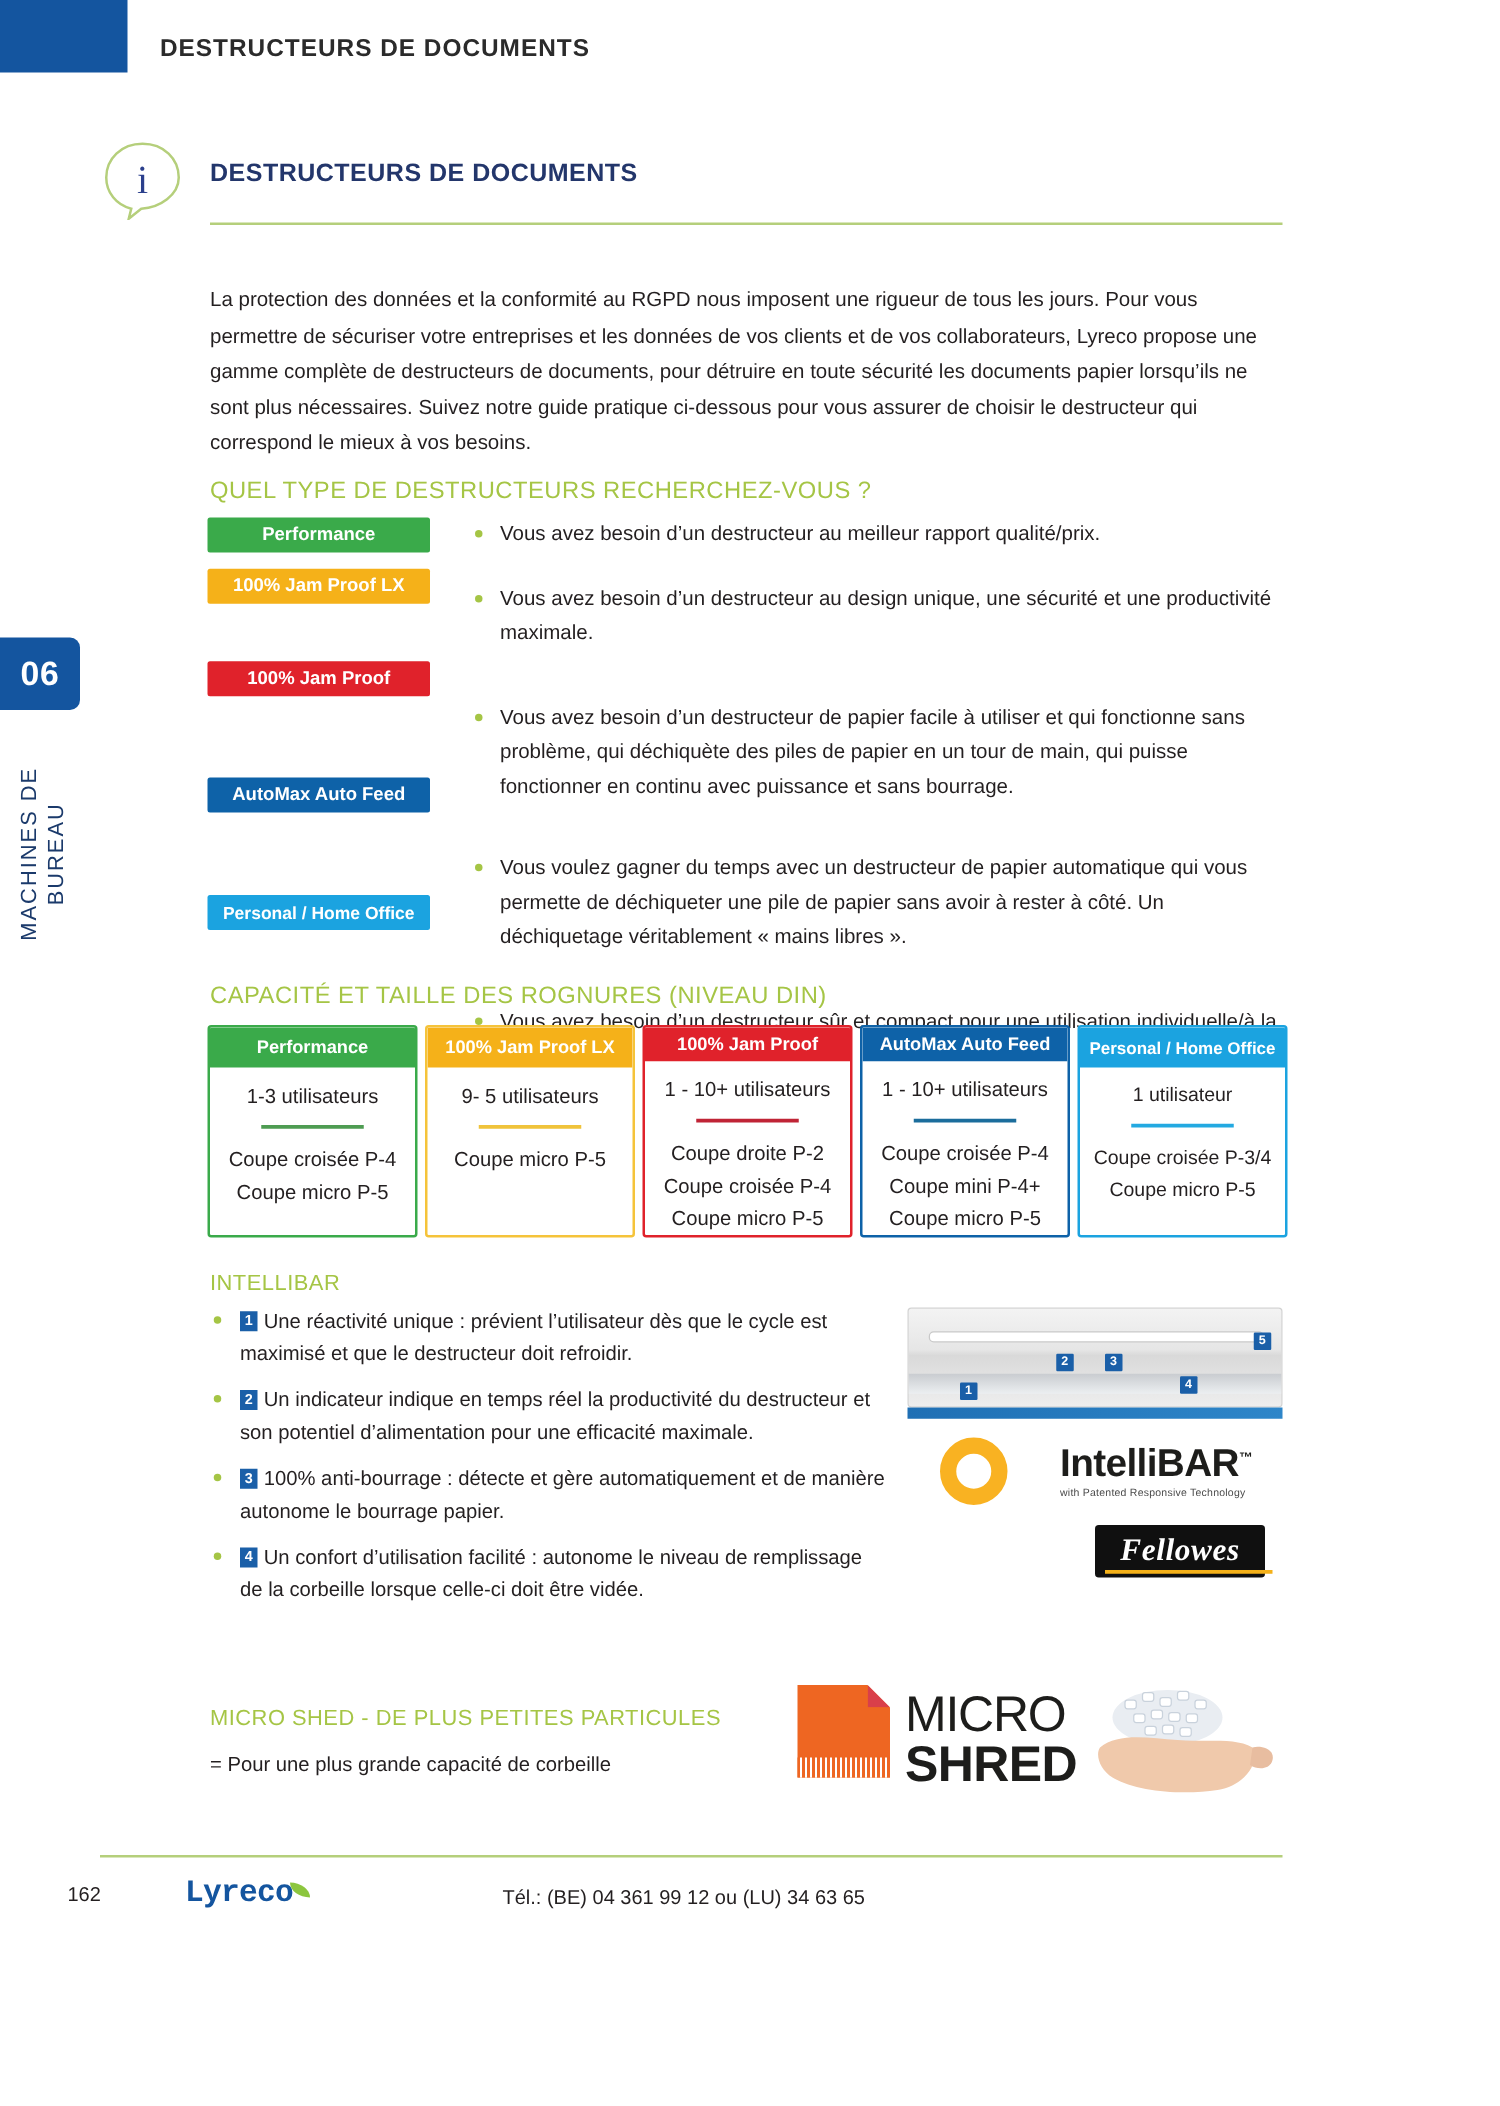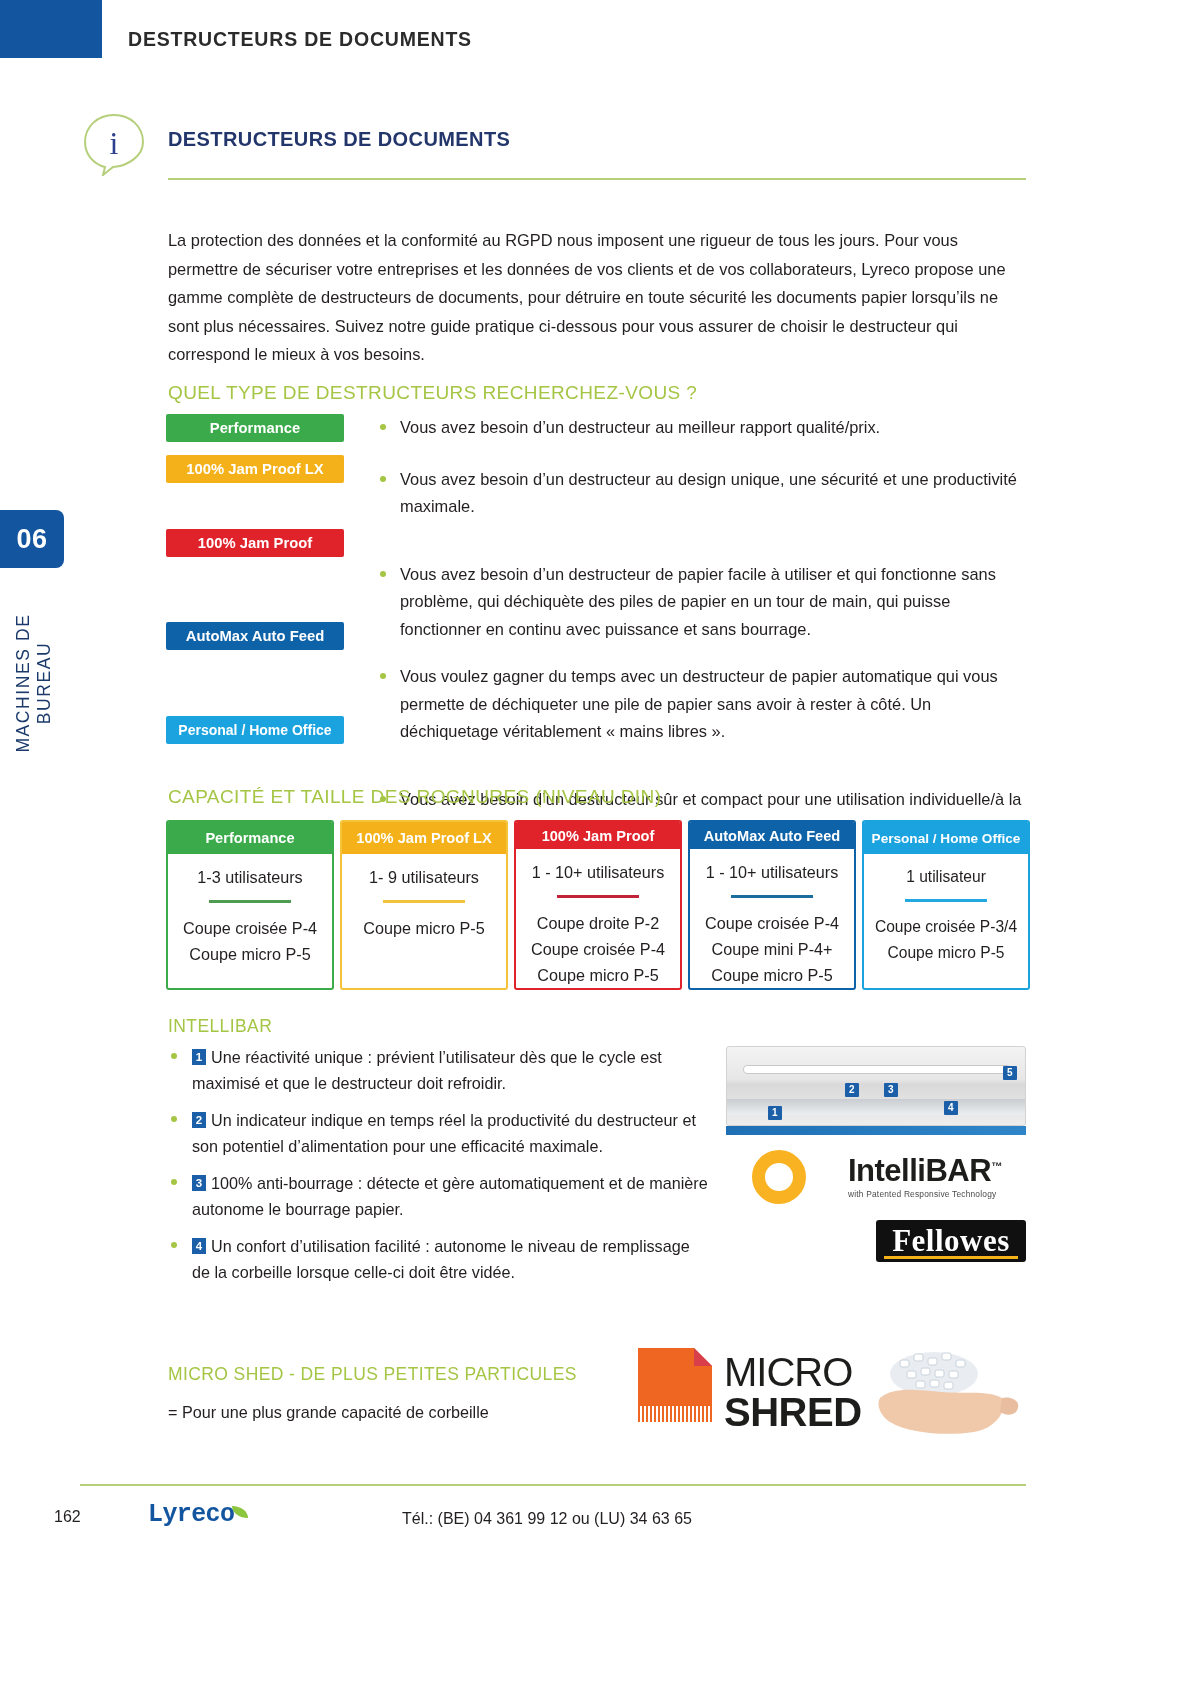--- a/index.html
+++ b/index.html
@@ -93,21 +93,21 @@
   .blist { position: absolute; left: 378px; top: 414px; width: 648px; }
   .blist-item { position: relative; padding-left: 22px; color:#231f20;
                 font-size: 16.4px; line-height: 27.5px; }
   .blist-item .dot {
     position: absolute; left: 2px; top: 10px;
     width: 6px; height: 6px; border-radius: 50%; background: #a5c545;
   }
   .bi-1 { margin-top: 0px; }
   .bi-2 { margin-top: 24px; }
   .bi-3 { margin-top: 40px; }
-  .bi-4 { margin-top: 20px; }
+  .bi-4 { margin-top: 38px; }
   .bi-5 { margin-top: 40px; }
 
   
   .cards { position: absolute; left: 166px; top: 820px; display: flex; gap: 6px; }
   .card { width: 168px; border: 2px solid #ccc; border-radius: 3px; overflow: hidden;
           background: #fff; display:flex; flex-direction: column; height: 170px; }
   .card-head {
     height: 32px; display:flex; align-items:center; justify-content:center;
     color:#fff; font-weight: 700; font-size: 14.6px; white-space: nowrap;
   }
@@ -186,25 +186,25 @@
     width: 54px; height: 54px; border-radius: 50%;
     border: 13px solid #f9b222; margin-right: 10px;
   }
   .ib-text { line-height: 1; }
   .ib-main { font-size: 31px; font-weight: 700; color: #1d1d1b; letter-spacing:-0.5px; }
   .ib-tm { font-size: 11px; vertical-align: super; }
   .ib-sub { font-size: 8.4px; color:#4a4a4a; margin-top: 4px; letter-spacing: .2px; }
 
   
   .fellowes {
-    position: absolute; left: 876px; top: 1220px; width: 150px; height: 42px;
+    position: absolute; left: 876px; top: 1220px; width: 136px; height: 42px;
     background: #101010; border-radius: 3px;
     display:flex; align-items:center; justify-content:center;
-    color:#fff; font-family:"Liberation Serif", serif; 
-    font-weight: 700; font-size: 31px; letter-spacing: 0.5px;
+    color:#fff; font-family:"Liberation Serif", serif; font-style: italic;
+    font-weight: 700; font-size: 25px; letter-spacing: 0.5px;
   }
   .fellowes-underline {
     position:absolute; left: 884px; top: 1256px; width: 134px; height: 3px;
     background: #f5b119;
   }
 
   
   .micro-lines { position: absolute; left: 168px; top: 1398px; font-size: 16.2px;
                  line-height: 29px; color:#231f20; }
   .ms-logo-box {
@@ -316,21 +316,21 @@
         <div class="card-sep"></div>
         <div class="card-cuts">
           <div>Coupe croisée P-4</div>
           <div>Coupe micro P-5</div>
         </div>
       </div>
     </div>
     <div class="card c-yellow">
       <div class="card-head">100% Jam Proof LX</div>
       <div class="card-body">
-        <div class="card-users">1- 9 utilisateurs</div>
+        <div class="card-users">9- 5 utilisateurs</div>
         <div class="card-sep"></div>
         <div class="card-cuts">
           <div>Coupe micro P-5</div>
         </div>
       </div>
     </div>
     <div class="card c-red">
       <div class="card-head">100% Jam Proof</div>
       <div class="card-body">
         <div class="card-users">1 - 10+ utilisateurs</div>

